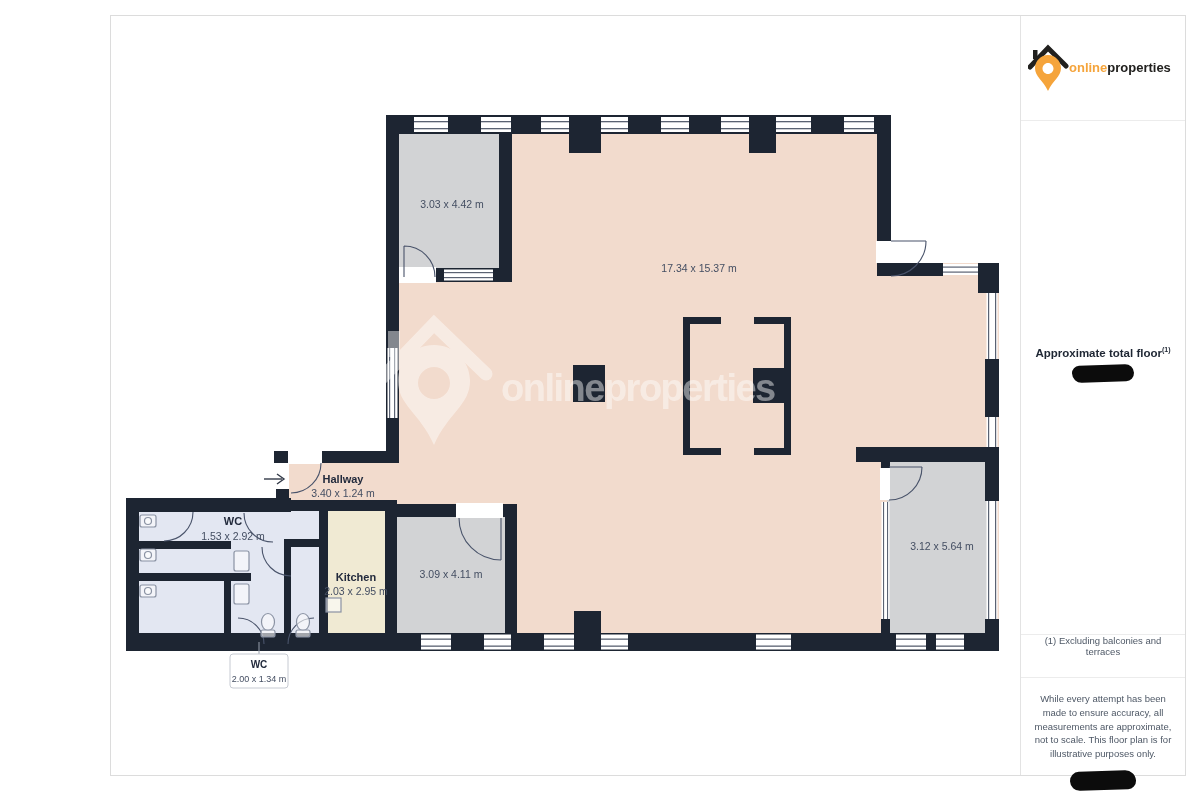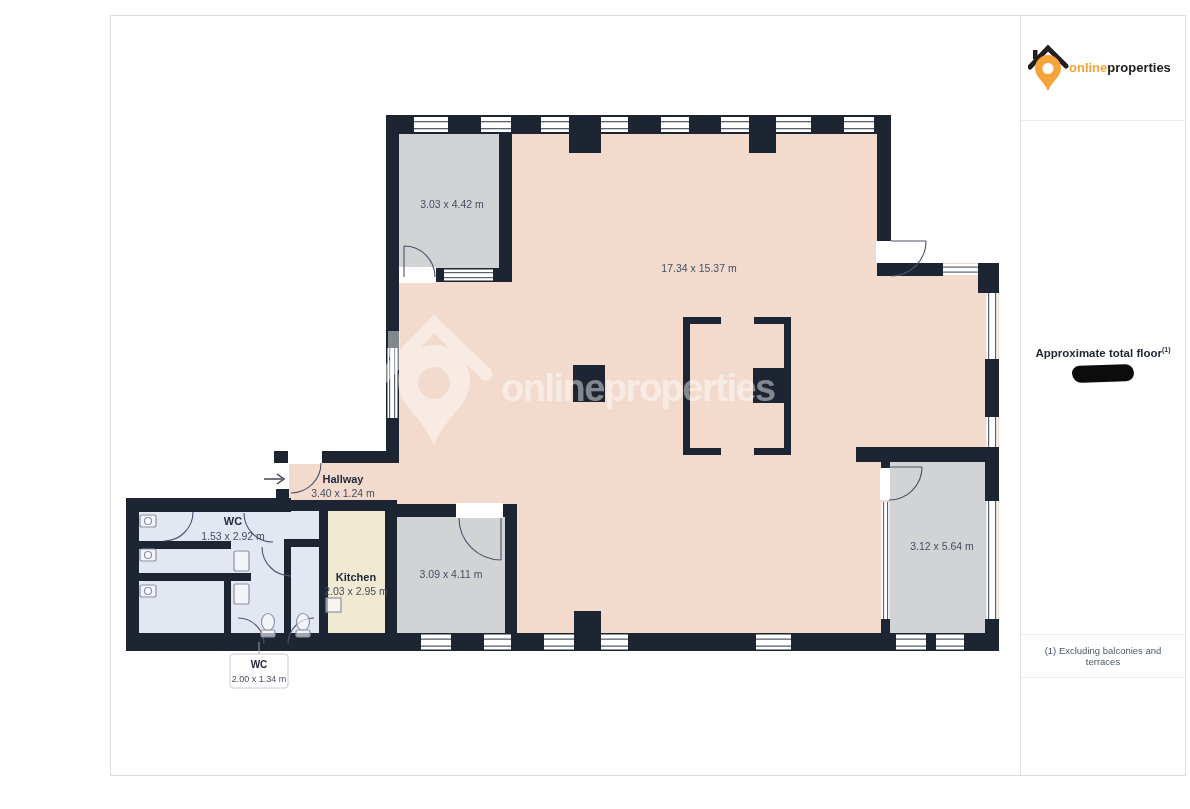--- a/index.html
+++ b/index.html
@@ -32,21 +32,21 @@
   .logo-text-primary{fill:var(--accent,#f5a43b);font-weight:bold;}
   .logo-text-secondary{fill:var(--logo-dark,#21201e);font-weight:bold;}
   .area-block{position:absolute;top:330px;left:0;width:100%;text-align:center;}
   .area-label{font-size:11.5px;font-weight:bold;color:#1e2633;}
   .area-label sup{font-size:7px;}
   .redaction{background:#0c0c0c;margin:6px auto 0;transform:rotate(-2deg);}
   .redaction-area{width:62px;height:17px;border-radius:9px 11px 10px 12px;}
   .redaction-bottom{width:66px;height:19px;border-radius:10px 12px 9px 11px;margin-top:10px;}
   .footnote{position:absolute;top:618px;left:0;width:100%;height:44px;border-top:1px solid #ececec;
     border-bottom:1px solid #ececec;font-size:9.5px;color:#4e5866;text-align:center;
-    display:flex;align-items:center;justify-content:center;box-sizing:border-box;padding:0 6px;}
+    display:flex;justify-content:center;box-sizing:border-box;padding:0 6px;}
   .disclaimer-block{position:absolute;top:676px;left:0;width:100%;text-align:center;}
   .disclaimer-block p{font-size:9.5px;color:#4e5866;line-height:1.45;margin:0 10px;}
 </style>
 </head>
 <body>
 
 <div class="frame">
 
   <svg id="plan-svg" width="910" height="760" viewBox="110 15 910 760" xmlns="http://www.w3.org/2000/svg">
 
@@ -301,14 +301,18 @@
 
     <div class="area-block">
       <div class="area-label"><span>Approximate total floor</span><sup>(1)</sup></div>
       <div class="redaction redaction-area"></div>
     </div>
 
     <div class="footnote">
       <span>(1) Excluding balconies and terraces</span>
     </div>
 
+    <div class="disclaimer-block">
+      <p>While every attempt has been made to ensure accuracy, all measurements are approximate, not to scale. This floor plan is for illustrative purposes only.</p>
+      <div class="redaction redaction-bottom"></div>
+    </div>
   </aside>
 </div>
 
 </body></html>

